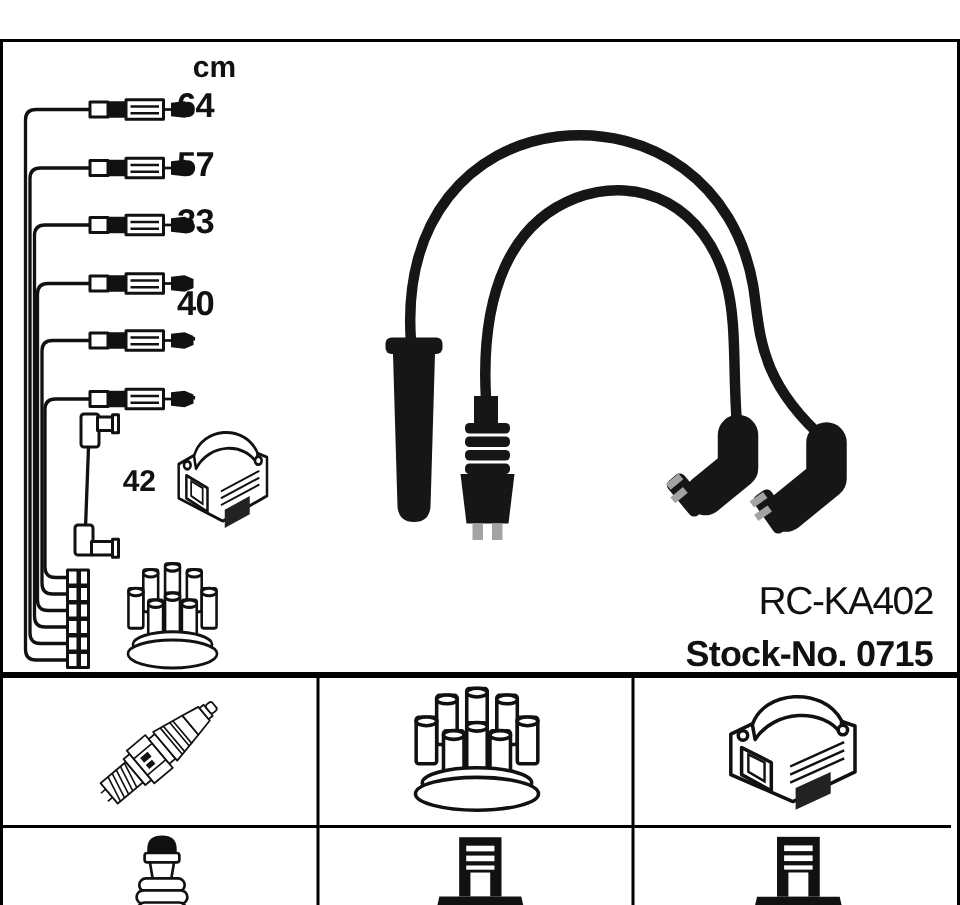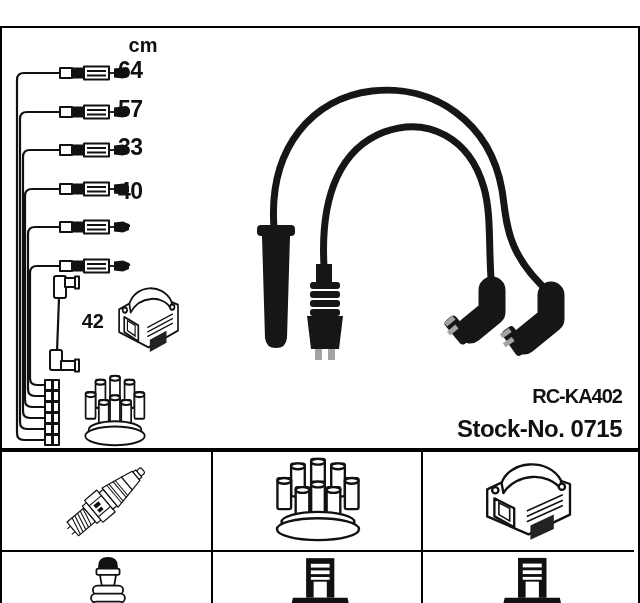--- a/index.html
+++ b/index.html
@@ -20,21 +20,21 @@
   .cable{fill:none;stroke:#161616;stroke-width:7;stroke-linecap:round}
   .boot{fill:none;stroke:#161616;stroke-width:27;stroke-linecap:round;stroke-linejoin:round}
   .dark{fill:#161616;stroke:none}
   .pin{fill:#a3a3a3;stroke:none}
   
   .t{position:absolute;font-weight:bold;color:#111;line-height:1;}
   .cmh{left:118px;top:7px;width:46px;text-align:center;font-size:20px;}
   .len{left:116px;width:46px;text-align:left;font-size:23px;letter-spacing:-0.5px;}
   .coilLen{left:60px;top:283px;width:42px;text-align:right;font-size:20px;}
   .codes{position:absolute;right:16px;top:357px;width:250px;text-align:right;color:#111;}
-  .code{font-weight:bold;font-size:20px;letter-spacing:-1px;}
+  .code{font-weight:normal;font-size:26px;letter-spacing:-1px;}
   .stock{font-weight:bold;font-size:24px;letter-spacing:-0.5px;margin-top:7px;}
   .topart{position:absolute;left:0;top:0;}
   
   .grid{
     position:absolute;left:0;top:420px;width:636px;height:174px;
     border-top:4px solid #000;display:grid;
     grid-template-columns:211px 210px 211px;grid-template-rows:100px 68px;
   }
   .c{border-right:2px solid #000;border-bottom:2px solid #000;display:flex;align-items:center;justify-content:center;overflow:hidden;}
   .c:nth-child(3n){border-right:none}
@@ -266,21 +266,21 @@
         <rect class="pin" x="498" y="303" width="11" height="5" transform="rotate(-35 503 305)"></rect>
         <rect class="pin" x="501" y="312" width="11" height="5" transform="rotate(-35 506 314)"></rect>
       </g>
     </g>
   </svg>
 
   <div class="t cmh">cm</div>
   <div class="t len" style="top:31px">64</div>
   <div class="t len" style="top:70px">57</div>
   <div class="t len" style="top:108px">33</div>
-  <div class="t len" style="top:152px">40</div>
+  <div class="t len" style="top:163px">40</div>
   <div class="t len" style="top:185px">–</div>
   <div class="t len" style="top:224px">–</div>
   <div class="t coilLen">42</div>
 
   <div class="codes">
     <div class="code">RC-KA402</div>
     <div class="stock">Stock-No. 0715</div>
   </div>
 
   <div class="grid">

